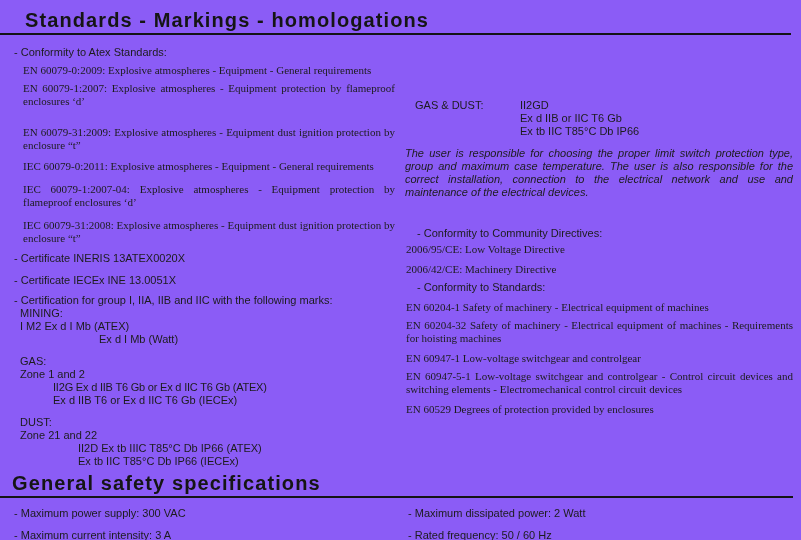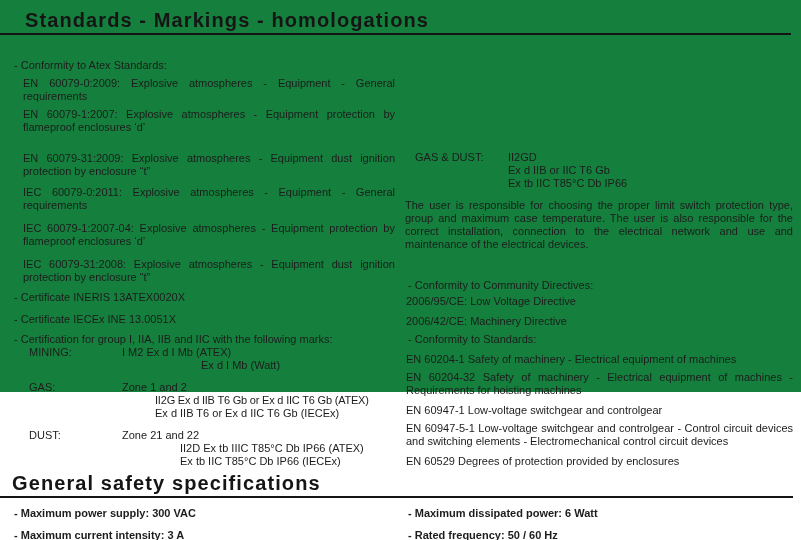--- a/index.html
+++ b/index.html
@@ -3,76 +3,76 @@
 <meta charset="utf-8">
 <style>
   html, body { margin: 0; padding: 0; background: #ffffff; }
   body {
     width: 801px; height: 540px;
     font-family: "Liberation Sans", sans-serif;
     font-size: 11px; line-height: 13px;
     color: #1c1c1c;
     overflow: hidden;
   }
-  .page { width: 801px; height: 392px; position: relative; background: #15803d; }
+  .page { width: 801px; height: 540px; position: relative; background: #8b5cf6; }
 
   h1 {
     margin: 0;
     font-size: 20px; line-height: 24px;
     font-weight: bold; letter-spacing: 1.1px;
     color: #151515; white-space: nowrap;
   }
   .std-title { padding: 8px 0 0 25px; }
   .rule { height: 0; border-top: 2.5px solid #141414; margin-top: 1px; }
   .rule-top { margin-right: 10px; }
 
   .columns {
-    display: flex; align-items: flex-end;
-    padding: 24px 8px 0 14px;
+    display: flex; align-items: center;
+    padding: 11px 8px 0 14px;
     box-sizing: border-box;
     min-height: 420px;
   }
   .col-left { width: 381px; flex: none; }
   .col-right { flex: 1; margin-left: 10px; min-width: 0; }
 
   p { margin: 0; }
   .bullet { margin-left: 0; }
-  .para { margin-left: 9px; }
+  .para { margin-left: 9px; font-family: Liberation Serif, serif; }
   .just { text-align: justify; }
-  .col-right .bullet { margin-left: 3px; }
+  .col-right .bullet { margin-left: 12px; }
   .col-right .para { margin-left: 1px; }
   .col-right .full { margin-left: 0; }
 
   .mb0 { margin-bottom: 0; }
   .mb3 { margin-bottom: 3px; }
   .mb5 { margin-bottom: 5px; }
   .mb7 { margin-bottom: 7px; }
   .mb8 { margin-bottom: 8px; margin-top: 18px; }
   .mb9 { margin-bottom: 9px; }
   .mb10 { margin-bottom: 10px; }
-  .gap-lg { margin-bottom: 28px; }
+  .gap-lg { margin-bottom: 28px; font-style: italic; }
 
-  .mark-row { display: flex; margin-left: 15px; }
+  .mark-row { display: flex; margin-left: 6px; flex-direction: column; }
   .mark-label { width: 93px; flex: none; }
   .mark-value { flex: 1; min-width: 0; }
   .ind-a { padding-left: 79px; }  
   .ind-b { padding-left: 33px; }  
   .ind-c { padding-left: 58px; }  
   .tight { letter-spacing: -0.2px; }
 
-  .mark-row-r { display: flex; margin-left: 10px; }
+  .mark-row-r { display: flex; margin-left: 10px; gap: 12px; }
   .mark-label-r { width: 93px; flex: none; }
 
   .safety-title { padding: 3px 0 0 12px; }
   .rule-safety { margin-right: 8px; }
   .safety-cols { display: flex; padding: 9px 0 0 14px; }
   .safety-col-l { width: 391px; flex: none; }
   .safety-col-r { flex: 1; }
   .safety-col-r p { margin-left: 3px; }
-  .safety-cols p { margin-bottom: 9px; font-weight: bold; }
+  .safety-cols p { margin-bottom: 9px; }
 </style>
 </head>
 <body>
 
 <div class="page">
 
   <h1 class="std-title">Standards - Markings - homologations</h1>
   <div class="rule rule-top"></div>
 
   <div class="columns">
@@ -145,18 +145,18 @@
 
   <h1 class="safety-title">General safety specifications</h1>
   <div class="rule rule-safety"></div>
 
   <div class="safety-cols">
     <div class="safety-col-l">
       <p>- Maximum power supply: 300 VAC</p>
       <p>- Maximum current intensity: 3 A</p>
     </div>
     <div class="safety-col-r">
-      <p>- Maximum dissipated power: 6 Watt</p>
+      <p>- Maximum dissipated power: 2 Watt</p>
       <p>- Rated frequency: 50 / 60 Hz</p>
     </div>
   </div>
 
 </div>
 
 </body></html>

